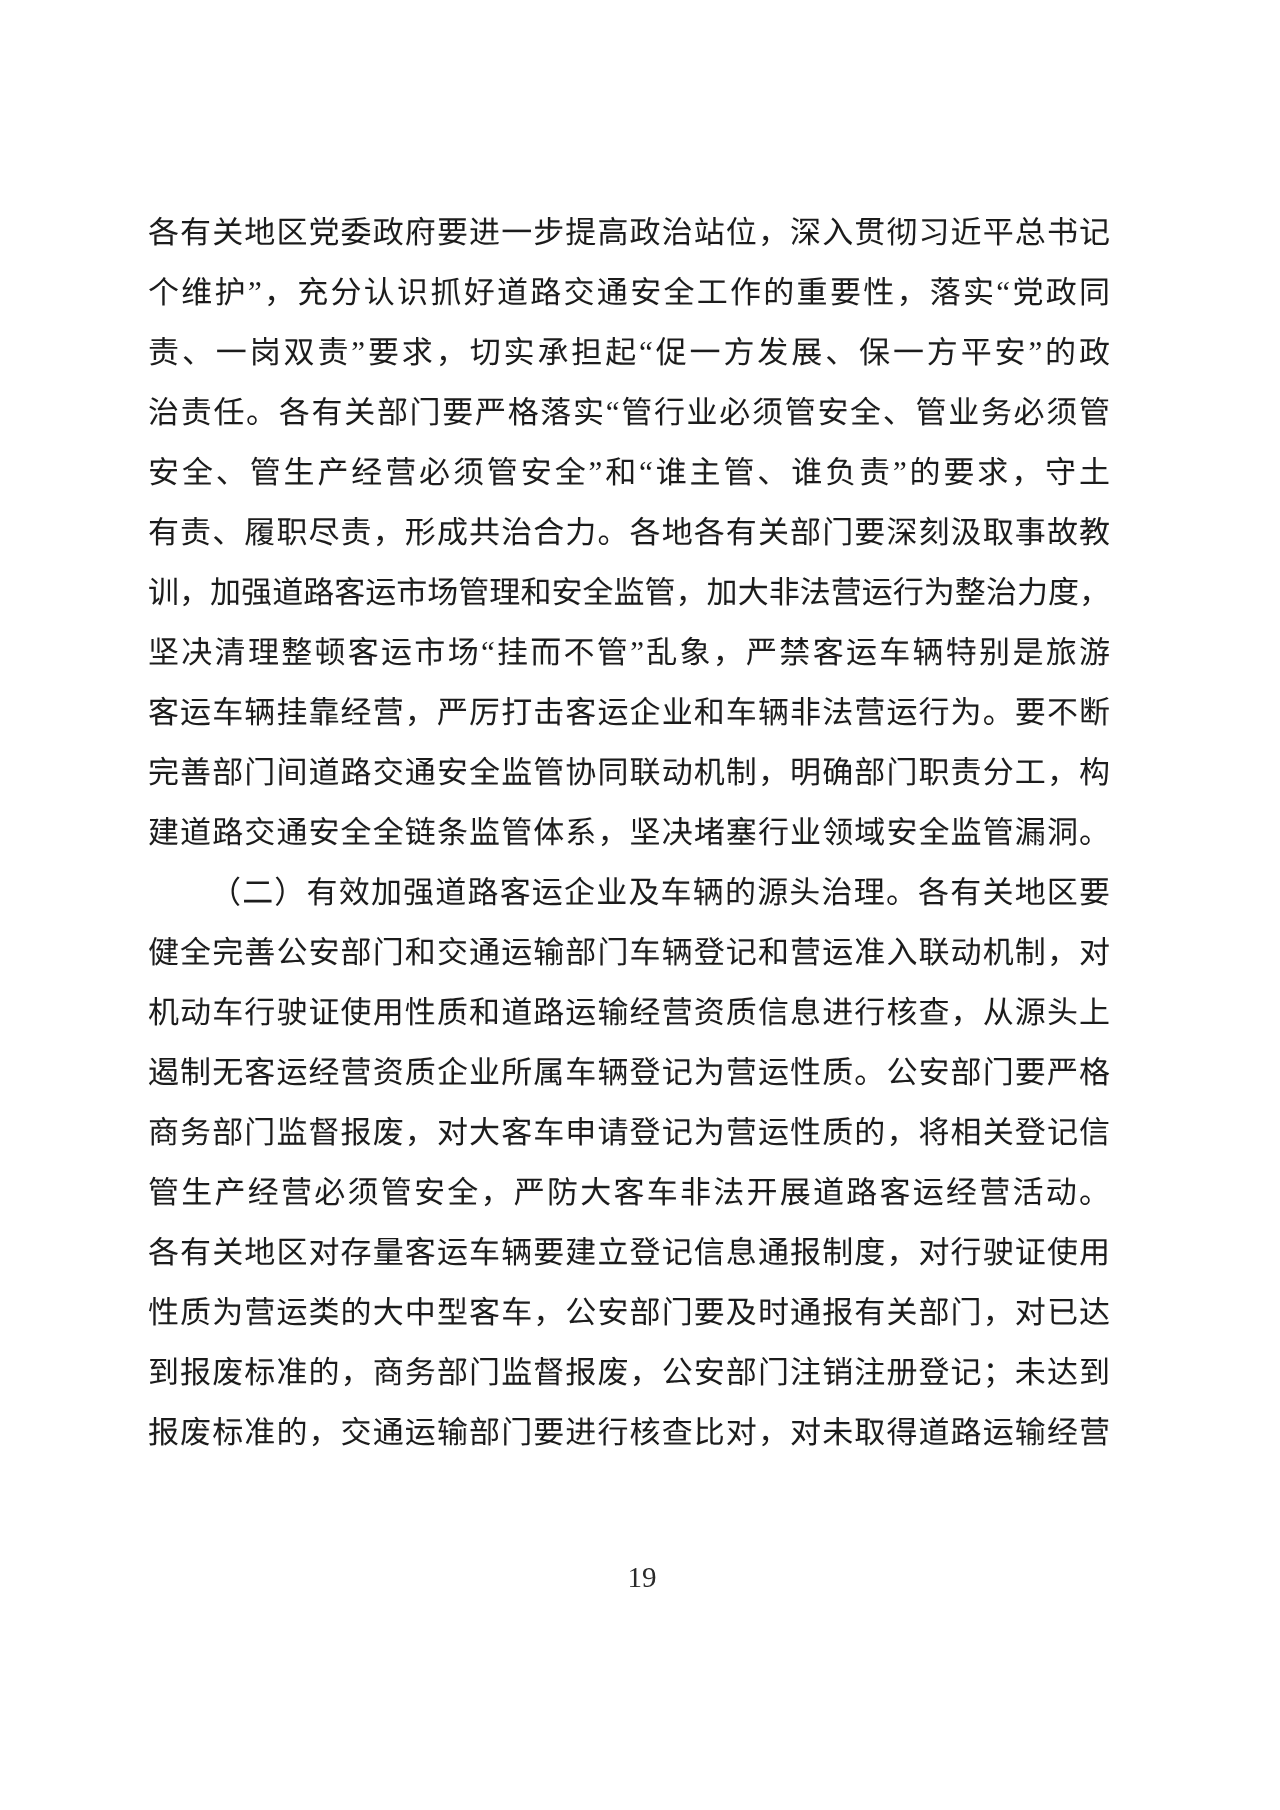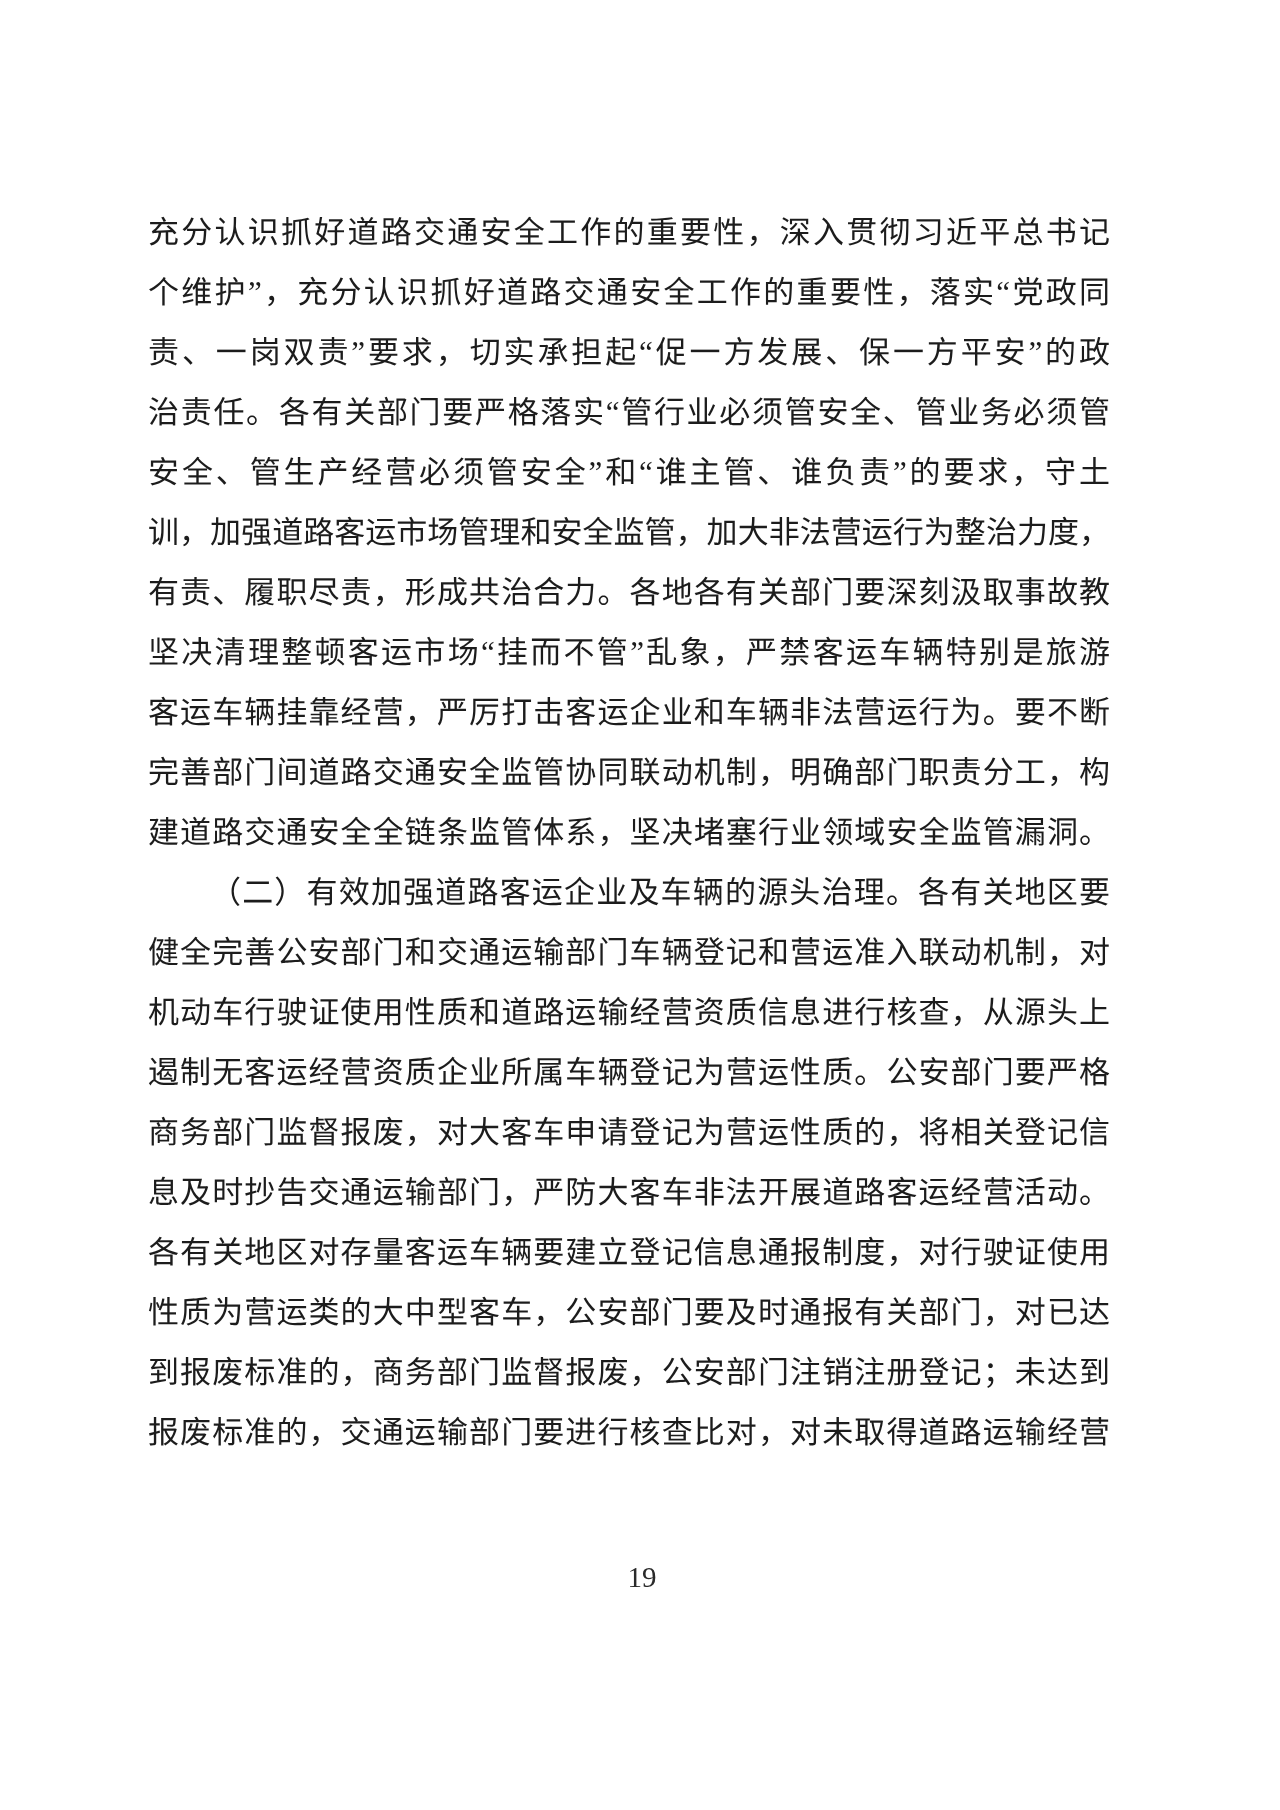--- a/index.html
+++ b/index.html
@@ -54,41 +54,41 @@
     font-family: "Liberation Serif", serif;
   }
 </style>
 </head>
 <body>
 
 <div class="page">
 
   <div class="content">
 
-    <div class="line">充分认识抓好道路交通安全工作的重要性，深入贯彻习近平总书记</div>
+    <div class="line">各有关地区党委政府要进一步提高政治站位，深入贯彻习近平总书记</div>
     <div class="line">个维护”，充分认识抓好道路交通安全工作的重要性，落实“党政同</div>
     <div class="line">责、一岗双责”要求，切实承担起“促一方发展、保一方平安”的政</div>
     <div class="line">治责任。各有关部门要严格落实“管行业必须管安全、管业务必须管</div>
     <div class="line">安全、管生产经营必须管安全”和“谁主管、谁负责”的要求，守土</div>
+    <div class="line">有责、履职尽责，形成共治合力。各地各有关部门要深刻汲取事故教</div>
     <div class="line">训，加强道路客运市场管理和安全监管，加大非法营运行为整治力度，</div>
-    <div class="line">有责、履职尽责，形成共治合力。各地各有关部门要深刻汲取事故教</div>
     <div class="line">坚决清理整顿客运市场“挂而不管”乱象，严禁客运车辆特别是旅游</div>
     <div class="line">客运车辆挂靠经营，严厉打击客运企业和车辆非法营运行为。要不断</div>
     <div class="line">完善部门间道路交通安全监管协同联动机制，明确部门职责分工，构</div>
     <div class="line">建道路交通安全全链条监管体系，坚决堵塞行业领域安全监管漏洞。</div>
 
     <div class="line indent">
       <span class="heading-bold">（二）有效加强道路客运企业及车辆的源头治理。</span><span>各有关地区要</span>
     </div>
 
     <div class="line">健全完善公安部门和交通运输部门车辆登记和营运准入联动机制，对</div>
     <div class="line">机动车行驶证使用性质和道路运输经营资质信息进行核查，从源头上</div>
     <div class="line">遏制无客运经营资质企业所属车辆登记为营运性质。公安部门要严格</div>
     <div class="line">商务部门监督报废，对大客车申请登记为营运性质的，将相关登记信</div>
-    <div class="line">息及时抄告交通运输部门，严防大客车非法开展道路客运经营活动。</div>
+    <div class="line">管生产经营必须管安全，严防大客车非法开展道路客运经营活动。</div>
     <div class="line">各有关地区对存量客运车辆要建立登记信息通报制度，对行驶证使用</div>
     <div class="line">性质为营运类的大中型客车，公安部门要及时通报有关部门，对已达</div>
     <div class="line">到报废标准的，商务部门监督报废，公安部门注销注册登记；未达到</div>
     <div class="line">报废标准的，交通运输部门要进行核查比对，对未取得道路运输经营</div>
 
   </div>
 
   <div class="page-footer">
     <span class="page-number">19</span>
   </div>

